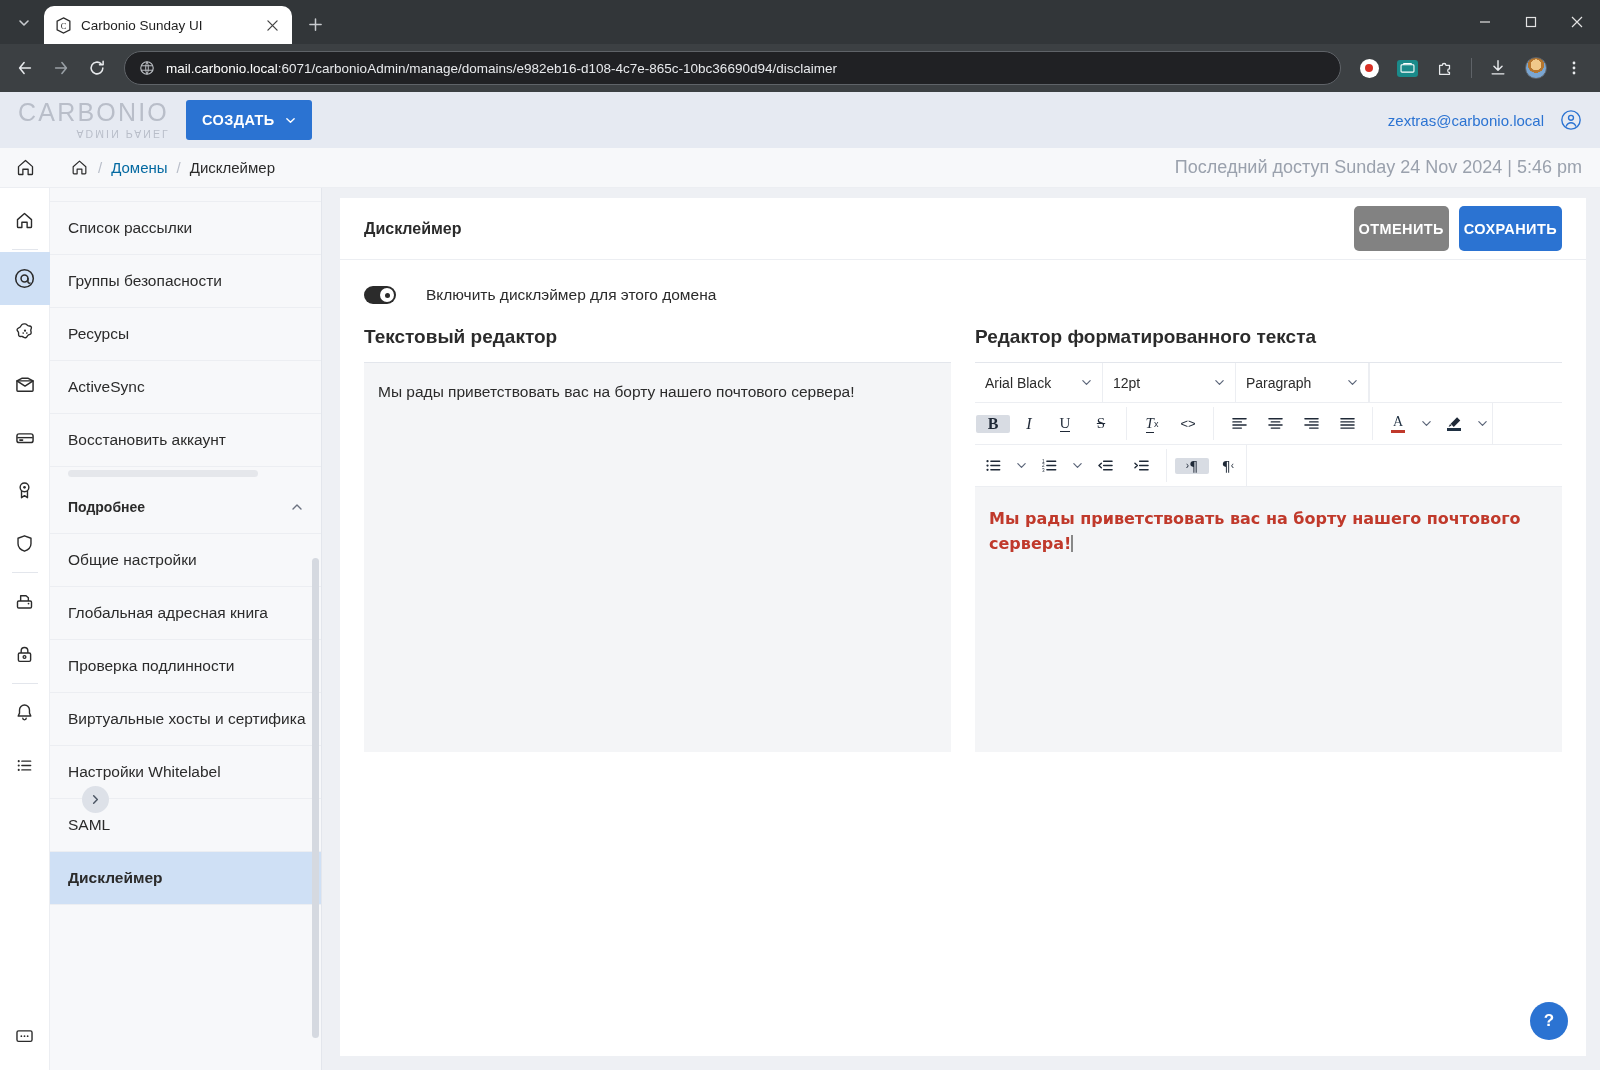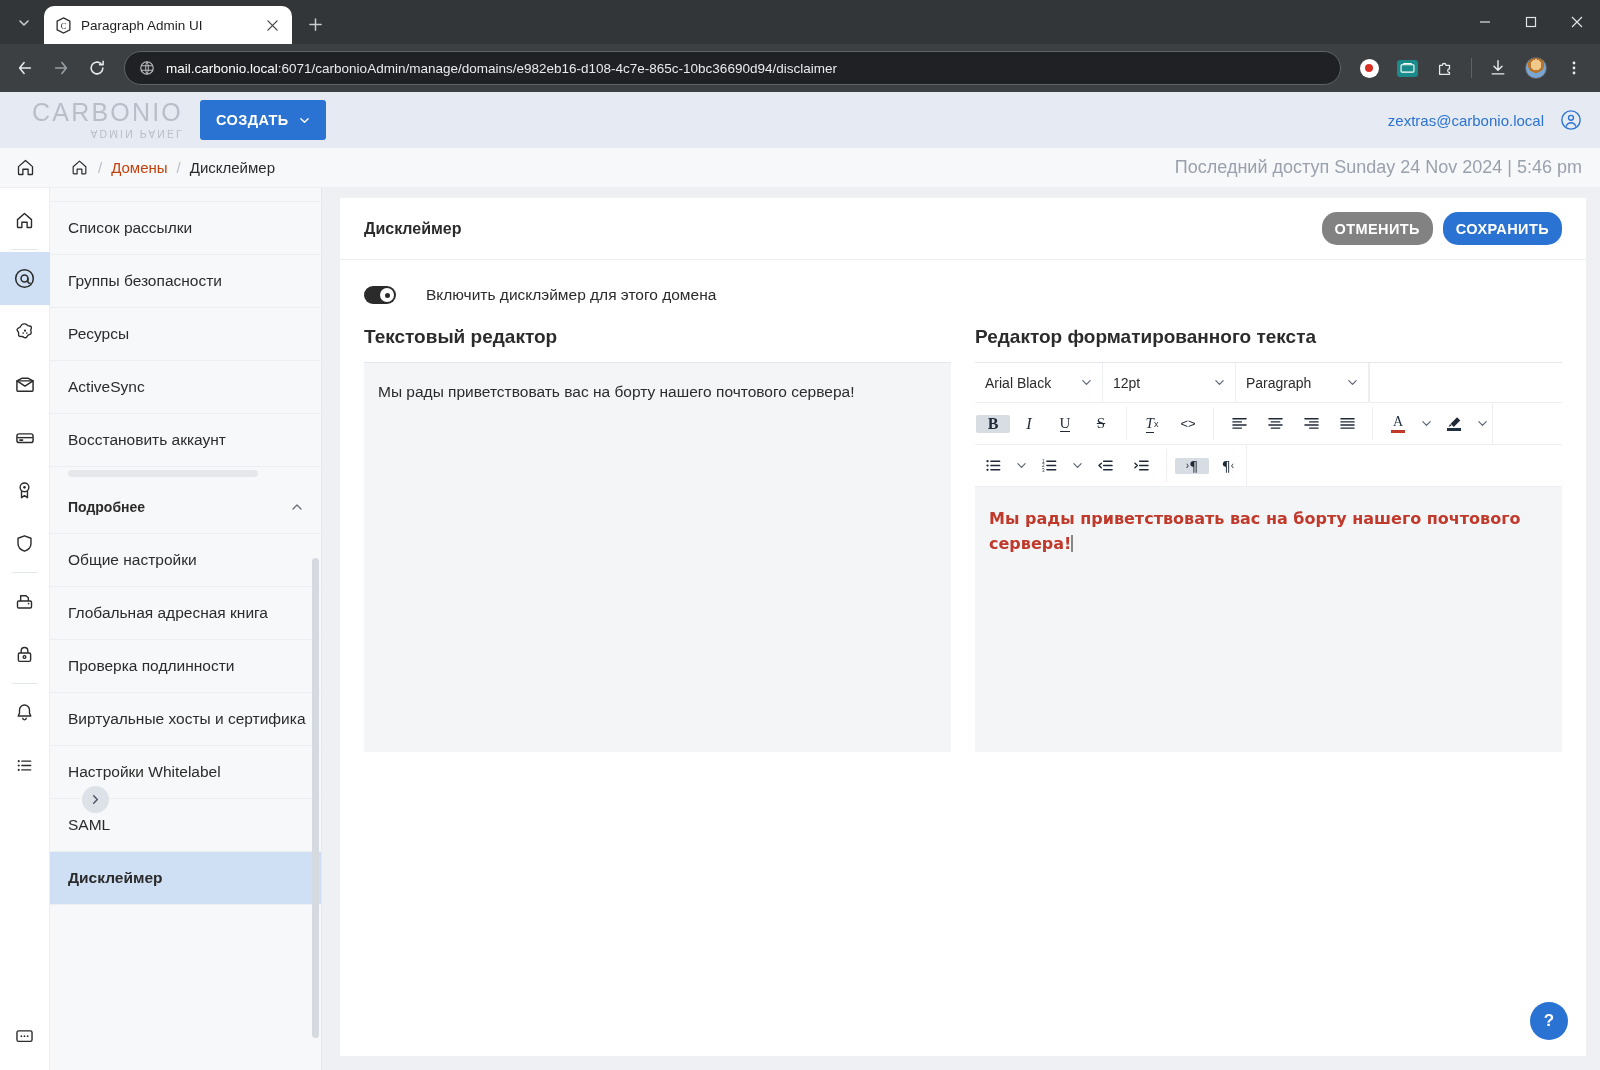--- a/index.html
+++ b/index.html
@@ -66,21 +66,21 @@
     width:22px;height:22px;border-radius:50%;
     background: radial-gradient(circle at 50% 34%, #f0c98a 0 32%, #b5762f 33% 48%, #7aa6d2 49% 100%);
     border:1px solid #5f6368;
   }
 
   
   .app { flex:1; background:#fff; display:flex; flex-direction:column; overflow:hidden; }
 
   .app-header {
     height: 56px; background:#e6eaf2; display:flex; align-items:center;
-    padding-left: 28px; padding-right: 18px; flex: 0 0 56px;
+    padding-left: 14px; padding-right: 18px; flex: 0 0 56px;
   }
   .logo { display:flex; flex-direction:column; align-items:flex-start; width:156px; margin-left: 4px; }
   .logo .brand {
     font-size: 25px; letter-spacing: 2.2px; color:#b9bec9; font-family:"Liberation Sans", sans-serif;
     line-height: 1; font-weight: 400;
   }
   .logo .sub {
     font-size: 10.5px; letter-spacing: 2.1px; color:#b9bec9; margin-top:3px;
     transform: scaleY(-1); align-self:flex-end; margin-right: 4px;
   }
@@ -94,21 +94,21 @@
   .user-ic { color:#2b73d2; display:flex; }
 
   .breadcrumb-bar {
     height: 40px; background:#f7f8fa; display:flex; align-items:center;
     border-bottom: 1px solid #eceef2; flex:0 0 40px; padding-right: 18px;
   }
   .bc-rail-space { width: 50px; flex:0 0 50px; display:flex; align-items:center; justify-content:center; color:#2b2b2b; }
   .bc-items { display:flex; align-items:center; gap:9px; padding-left: 20px; color:#828a99; font-size:15px; }
   .bc-items .home-ic { color:#2b2b2b; display:flex; }
   .bc-items .sep { color:#b9bec9; }
-  .bc-items .bc-link { color:#c2410c;text-align:right; }
+  .bc-items .bc-link { color:#0369a1;text-align:right; }
   .bc-items .bc-current { color:#2b2b2b; }
   .last-access { margin-left:auto; color:#9aa1ad; font-size:18px;text-align:right; }
 
   .body-row { flex:1; display:flex; min-height:0; }
 
   
   .rail {
     width: 50px; flex:0 0 50px; background:#fff; border-right:1px solid #eceef2;
     display:flex; flex-direction:column; align-items:center; padding-top: 6px; position:relative;
   }
@@ -154,21 +154,21 @@
   
   .main { flex:1; background:#eef0f4; padding: 10px 14px 14px 18px; min-width:0; overflow:hidden; }
   .card { background:#fff; height:100%; display:flex; flex-direction:column; }
   .card-head {
     height: 62px; display:flex; align-items:center; padding: 0 24px;
     border-bottom:1px solid #eceef2; gap: 12px;
   }
   .card-title { font-size:16px; font-weight:700; color:#2b2b2b; }
   .card-actions { margin-left:auto; display:flex; gap: 10px; }
   .btn {
-    height: 33px; border-radius:15px; padding: 0 13px; display:flex; align-items:center;
+    height: 45px; border-radius:5px; padding: 0 5px; display:flex; align-items:center;
     font-size:14.5px; font-weight:700; letter-spacing:.4px; color:#fff;
   }
   .btn.cancel { background:#828282; }
   .btn.save { background:#2b73d2; }
 
   .toggle-row { display:flex; align-items:center; gap: 30px; padding: 26px 0 0 24px; }
   .switch {
     width: 32px; height: 18px; border-radius: 10px; background:#2b2b2b; position:relative; flex:0 0 32px;
   }
   .switch i {
@@ -237,21 +237,21 @@
           <path d="M2 4l4 4 4-4" stroke="currentColor" stroke-width="1.6" fill="none" stroke-linecap="round" stroke-linejoin="round"></path>
         </svg>
     </div>
     <div class="tab">
       <span class="favicon">
         <svg width="17" height="17" viewBox="0 0 20 20">
             <path d="M10 1l7.5 4v10L10 19l-7.5-4V5z" fill="none" stroke="#2b2b2b" stroke-width="1.5"></path>
             <text x="10" y="14" font-size="10" text-anchor="middle" fill="#2b2b2b" font-family="Liberation Serif, serif">C</text>
           </svg>
       </span>
-      <span class="tab-title">Paragraph Admin UI</span>
+      <span class="tab-title">Carbonio Sunday UI</span>
       <span class="tab-close">
         <svg width="11" height="11" viewBox="0 0 12 12">
             <path d="M1 1l10 10M11 1L1 11" stroke="currentColor" stroke-width="1.4" stroke-linecap="round"></path>
           </svg>
       </span>
     </div>
     <div class="newtab">
       <svg width="15" height="15" viewBox="0 0 16 16">
           <path d="M8 2v12M2 8h12" stroke="currentColor" stroke-width="1.6" stroke-linecap="round"></path>
         </svg>

